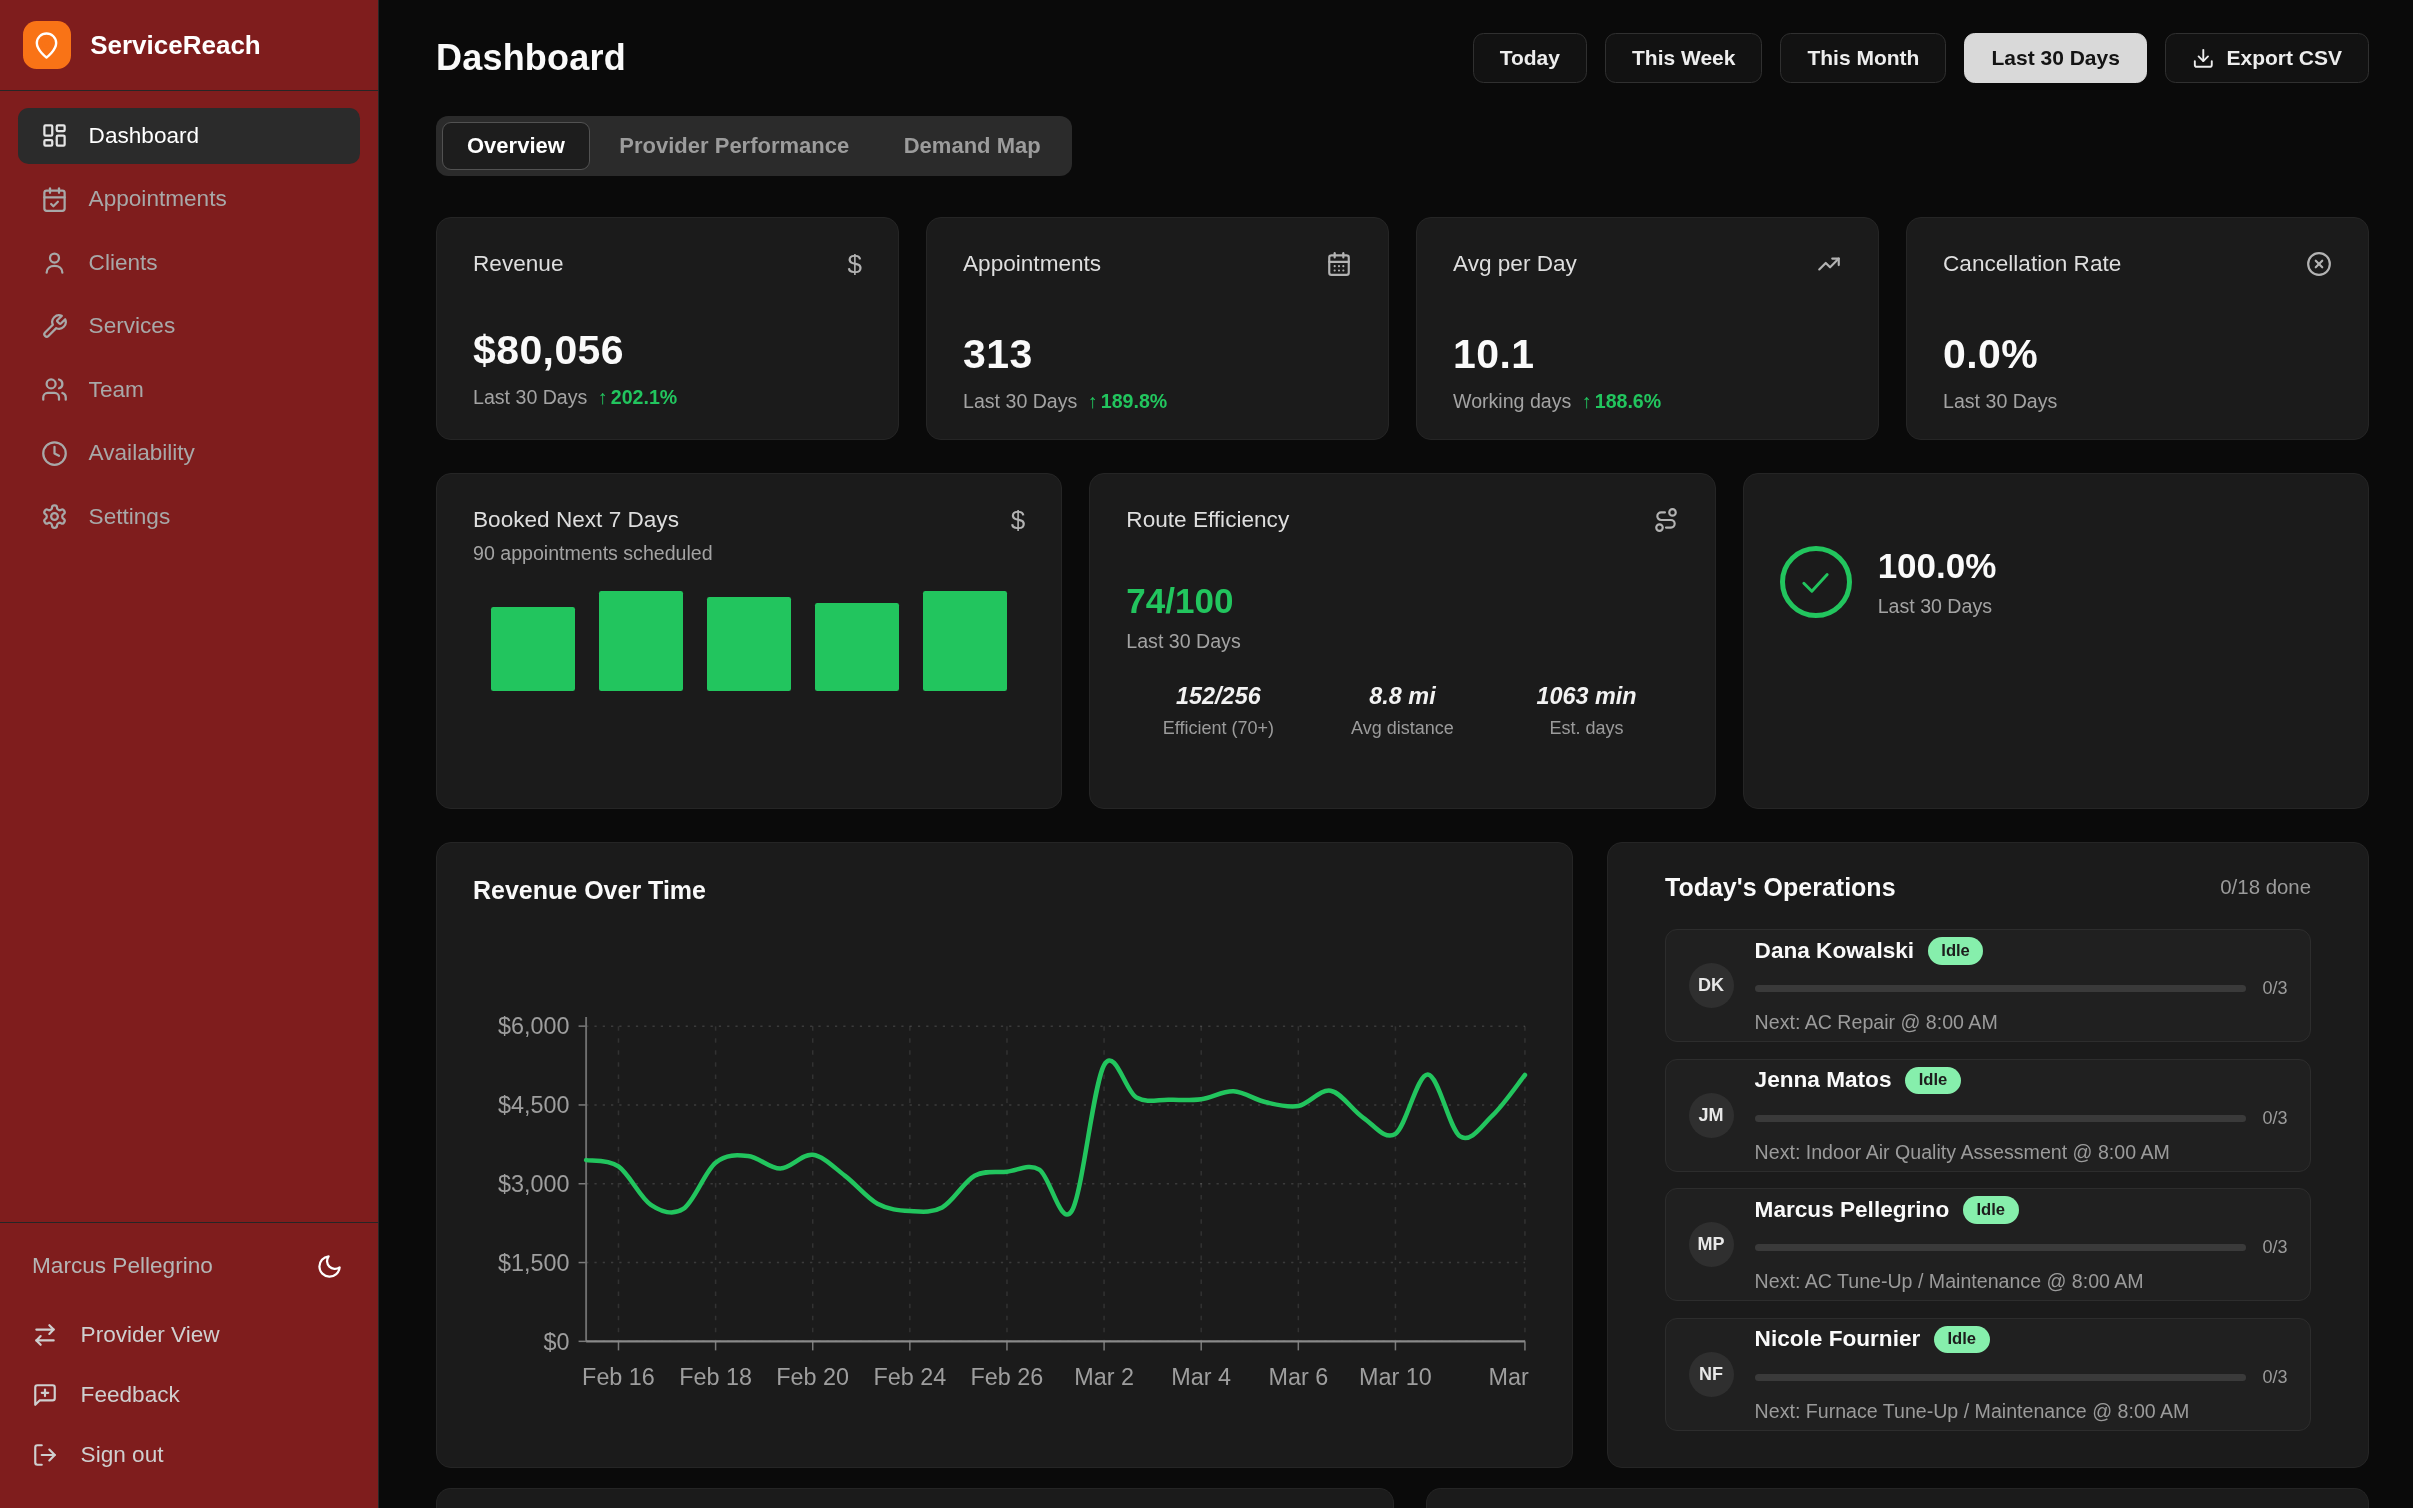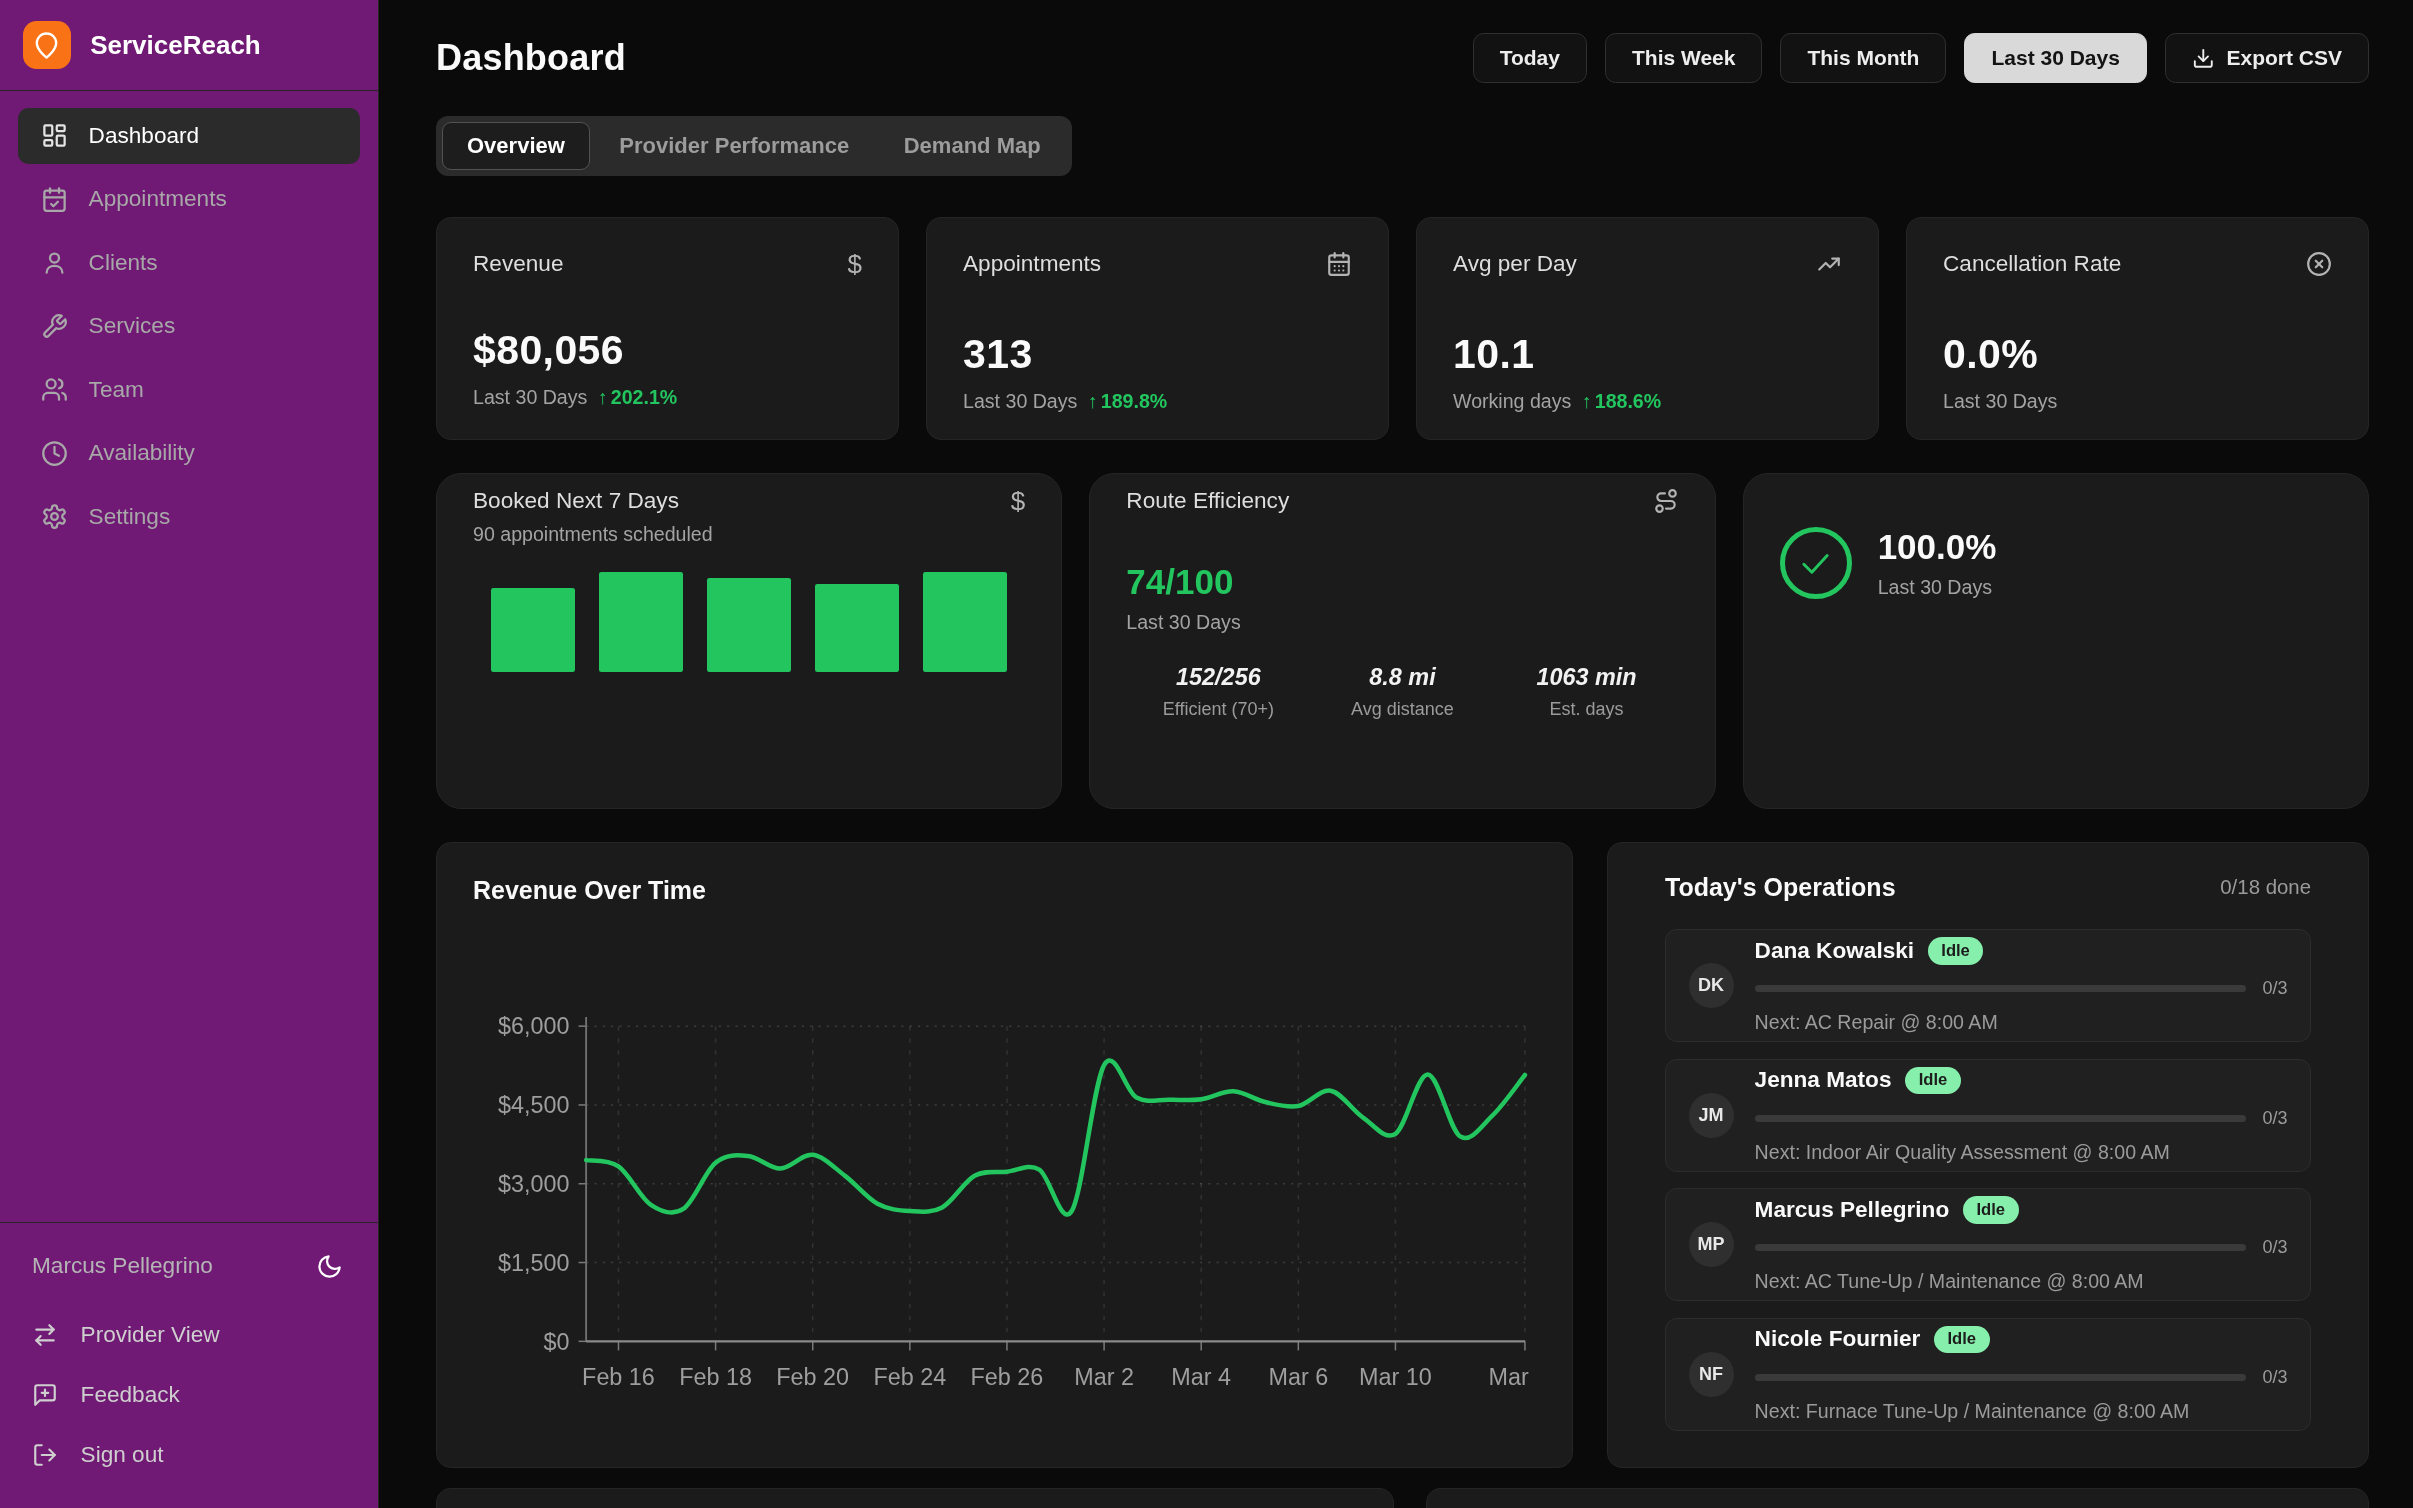--- a/index.html
+++ b/index.html
@@ -1,21 +1,21 @@
 <!DOCTYPE html>
 <html style="font-size:12px"><head>
 <meta charset="utf-8">
 <style>
   * { margin:0; padding:0; box-sizing:border-box; }
   html,body { width:2413px; height:1508px; background:#0a0a0a; color:#fafafa;
     font-family:"Liberation Sans", sans-serif; overflow:hidden; }
   .app { position:relative; width:2413px; height:1508px; display:flex; }
 
   
-  .sidebar { width:379px; height:1508px; background:#701a75; border-right:0.8px solid #262626;
+  .sidebar { width:379px; height:1508px; background:#7f1d1d; border-right:0.8px solid #262626;
     display:flex; flex-direction:column; flex-shrink:0; }
   .brand { display:flex; align-items:center; gap:19.6px; padding:21px 22.6px; height:91px;
     border-bottom:0.8px solid #262626; }
   .brand-logo { width:48px; height:48px; border-radius:13.6px; background:#f97316;
     display:flex; align-items:center; justify-content:center; flex-shrink:0; }
   .brand-name { font-size:26px; font-weight:700; color:#fff; }
   .nav { padding:16.6px 18px; display:flex; flex-direction:column; gap:7.5px; }
   .nav-item { display:flex; align-items:center; gap:21px; height:56px; padding:0 22.6px;
     border-radius:10.6px; color:#a8a8a8; font-size:22.6px; cursor:pointer; }
   .nav-item svg { width:27px; height:27px; stroke:#a8a8a8; }
@@ -49,21 +49,21 @@
   .kpi-card { height:223px; padding:33px 36px; display:flex; flex-direction:column; }
   .card-title-row { display:flex; align-items:flex-start; justify-content:space-between; }
   .card-title { font-size:22.6px; color:#dedede; font-weight:500; }
   .card-icon { color:#b3b3b3; font-size:26px; line-height:1; }
   .card-icon svg { width:26px; height:26px; stroke:#b3b3b3; }
   .kpi-value { font-size:41px; font-weight:800; margin-top:50px; letter-spacing:0.4px; }
   .kpi-sub { margin-top:12px; display:flex; align-items:center; gap:10.6px; font-size:19.6px; color:#a3a3a3; }
   .trend-up { color:#22c55e; font-weight:600; display:flex; align-items:center; gap:3px; }
 
   .mid-row { margin-top:33px; display:grid; grid-template-columns:repeat(3,1fr); gap:27px; }
-  .mid-card { height:336px; padding:14px 36px; display:flex; flex-direction:column;border-radius:25px; }
+  .mid-card { height:336px; padding:33px 36px; display:flex; flex-direction:column; }
   .big-value { font-size:35px; font-weight:800; margin-top:44px; }
   .big-value.green { color:#22c55e; }
   .mid-sub { margin-top:9px; font-size:19.6px; color:#a3a3a3; }
   .bars { margin-top:26px; height:100px; display:flex; align-items:flex-end; gap:24px; padding:0 18px; }
   .bar { width:84px; background:#22c55e; border-radius:2.3px; }
   .route-stats { margin-top:30px; display:grid; grid-template-columns:repeat(3,1fr); text-align:center; }
   .route-stat-value { font-size:23.4px; font-weight:700; color:#f2f2f2;font-style:italic; }
   .route-stat-label { margin-top:7.5px; font-size:18px; color:#9b9b9b; }
   .completion-body { display:flex; align-items:center; gap:26px; margin-top:39px; }
   .completion-circle { width:72px; height:72px; border-radius:50%; border:5.3px solid #22c55e;

